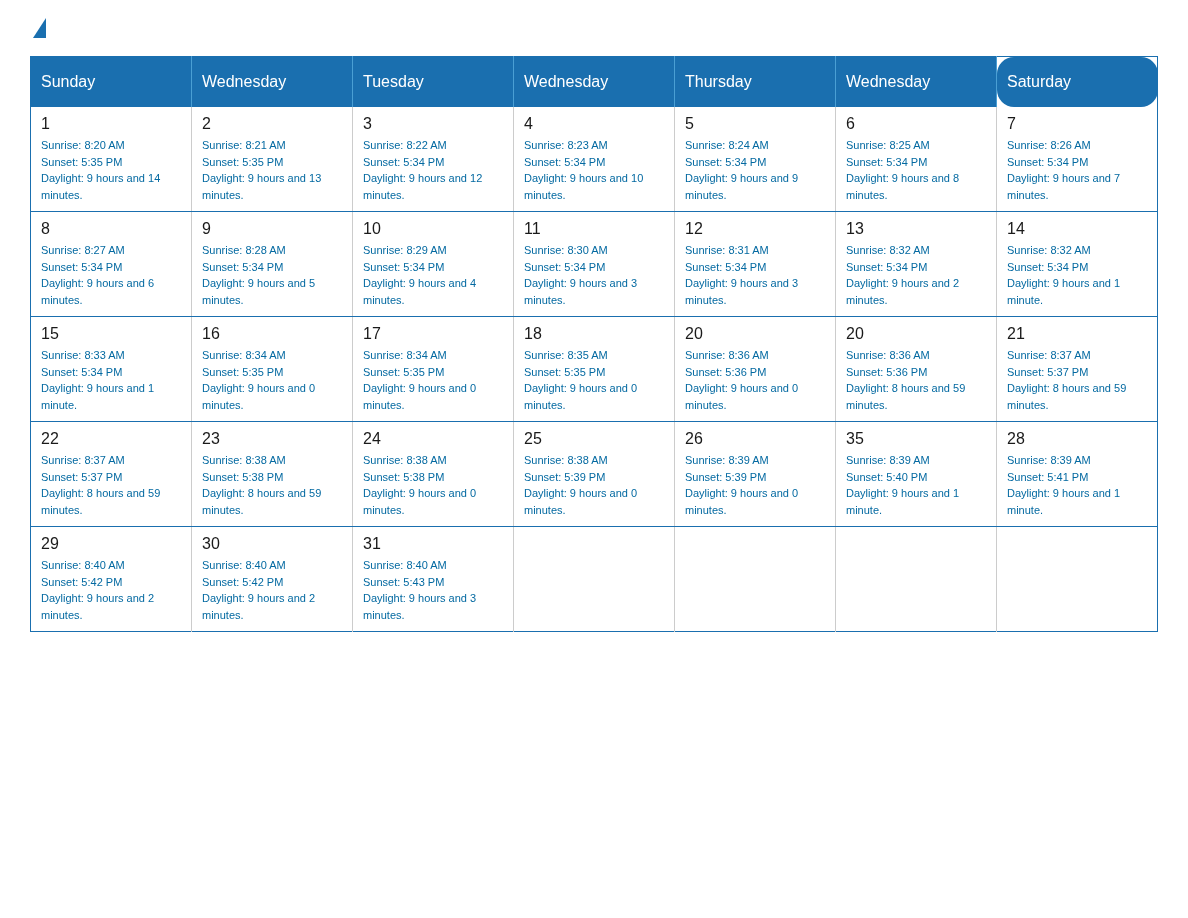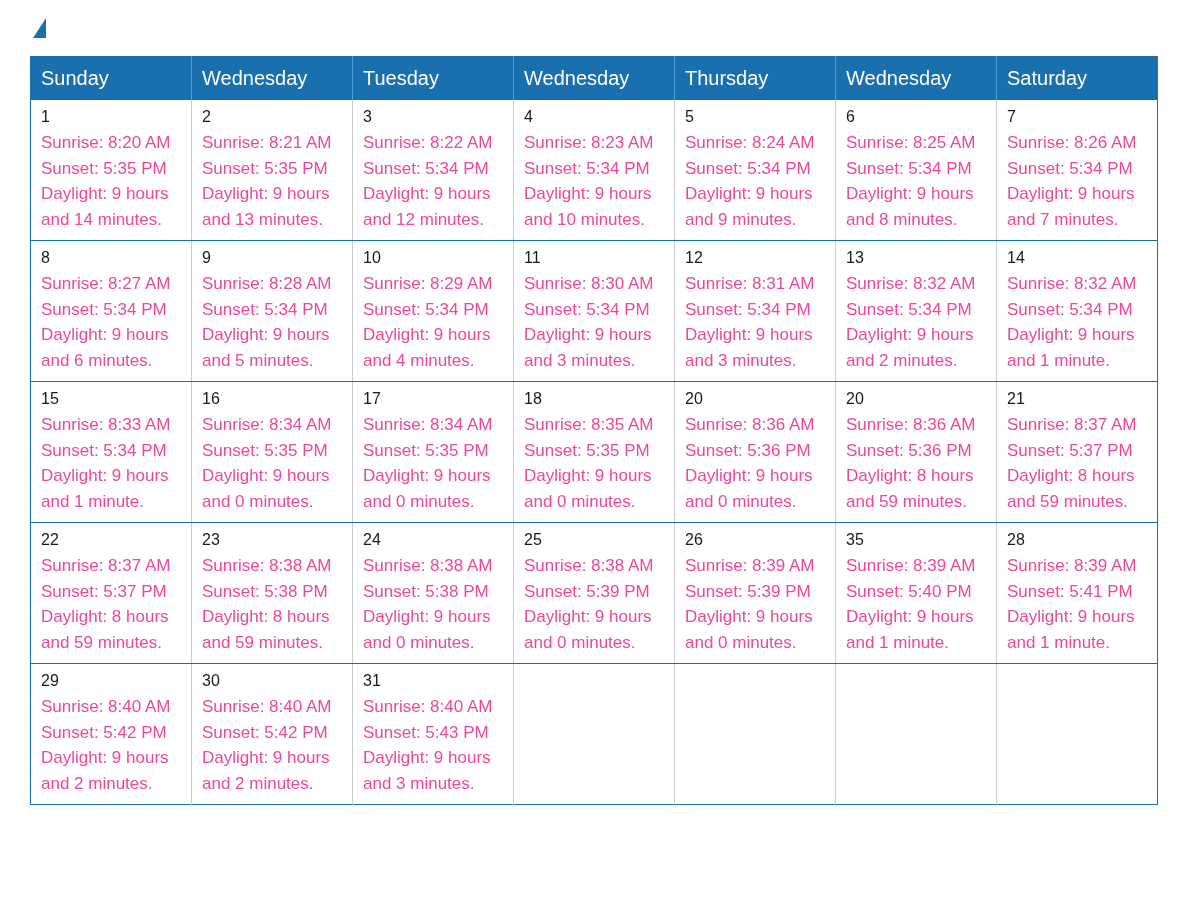--- a/index.html
+++ b/index.html
@@ -50,28 +50,29 @@
       margin-top: 4px;
     }
     .calendar-table {
       width: 100%;
       border-collapse: collapse;
       border: 1px solid #1a6faf;
     }
     .calendar-table th {
       background-color: #1a6faf;
       color: #fff;
-      font-size: 20px;
+      font-size: 16px;
       font-weight: normal;
-      padding: 10px 10px;
+      padding: 16px 10px;
       text-align: left;
       border-right: 1px solid #4a9fd4;
     }
     .calendar-table th:last-child {
       border-right: none;
+      border-radius: 17px;
     }
     .calendar-table td {
       vertical-align: top;
       padding: 8px 10px;
       border-right: 1px solid #ccc;
       border-bottom: 1px solid #1a6faf;
       font-size: 13px;
       color: #333;
       width: 14.28%;
       min-height: 90px;
@@ -84,23 +85,23 @@
       margin-top: 34px;
     }
     .day-number {
       font-size: 16px;
       font-weight: normal;
       color: #1a1a1a;
       display: block;
       margin-bottom: 4px;
     }
     .day-info {
-      font-size: 17px;
+      font-size: 11px;
       line-height: 1.5;
-      color: #ec4899;
+      color: #0369a1;
     }
     .empty-cell {
       background: #fff;
     }
   </style>
 </head>
 <body>
 
 <div class="header-area">
   <div class="logo">

